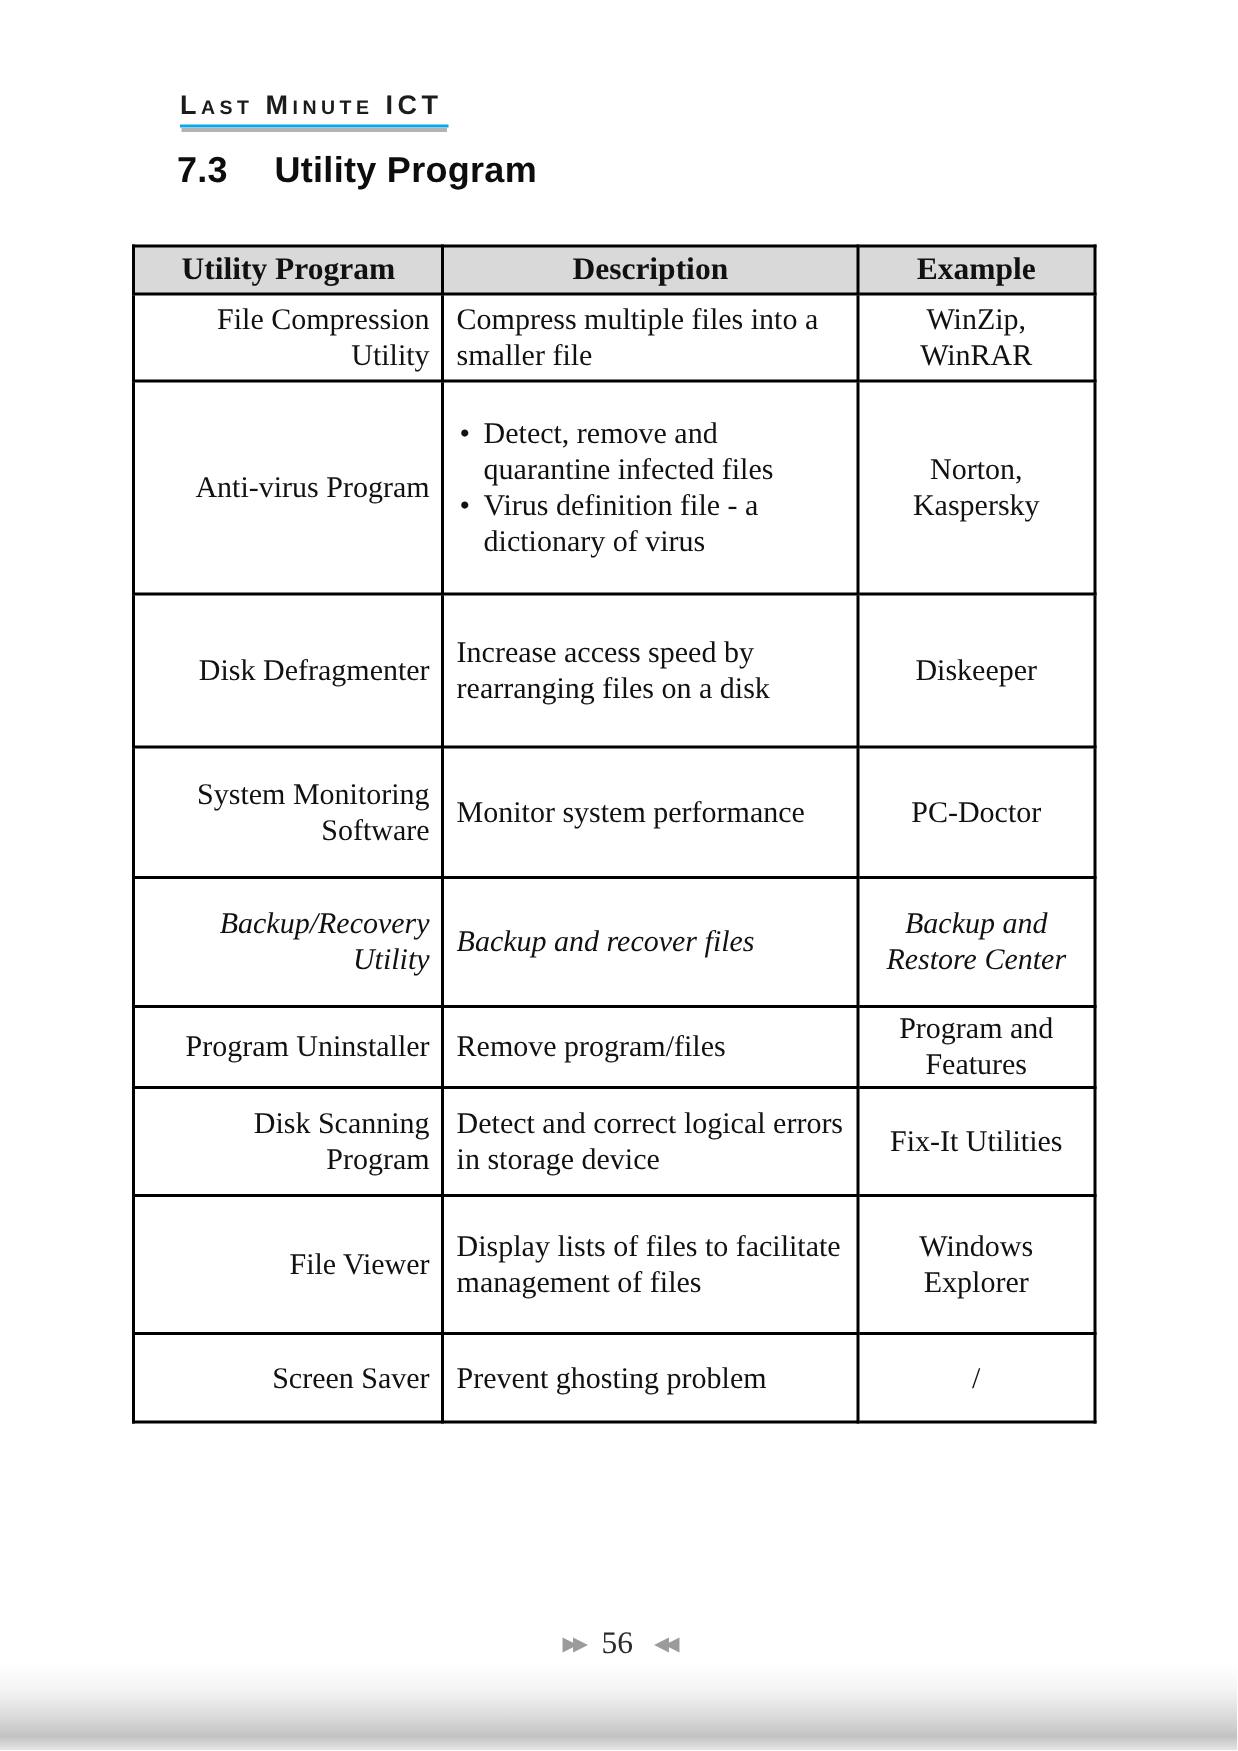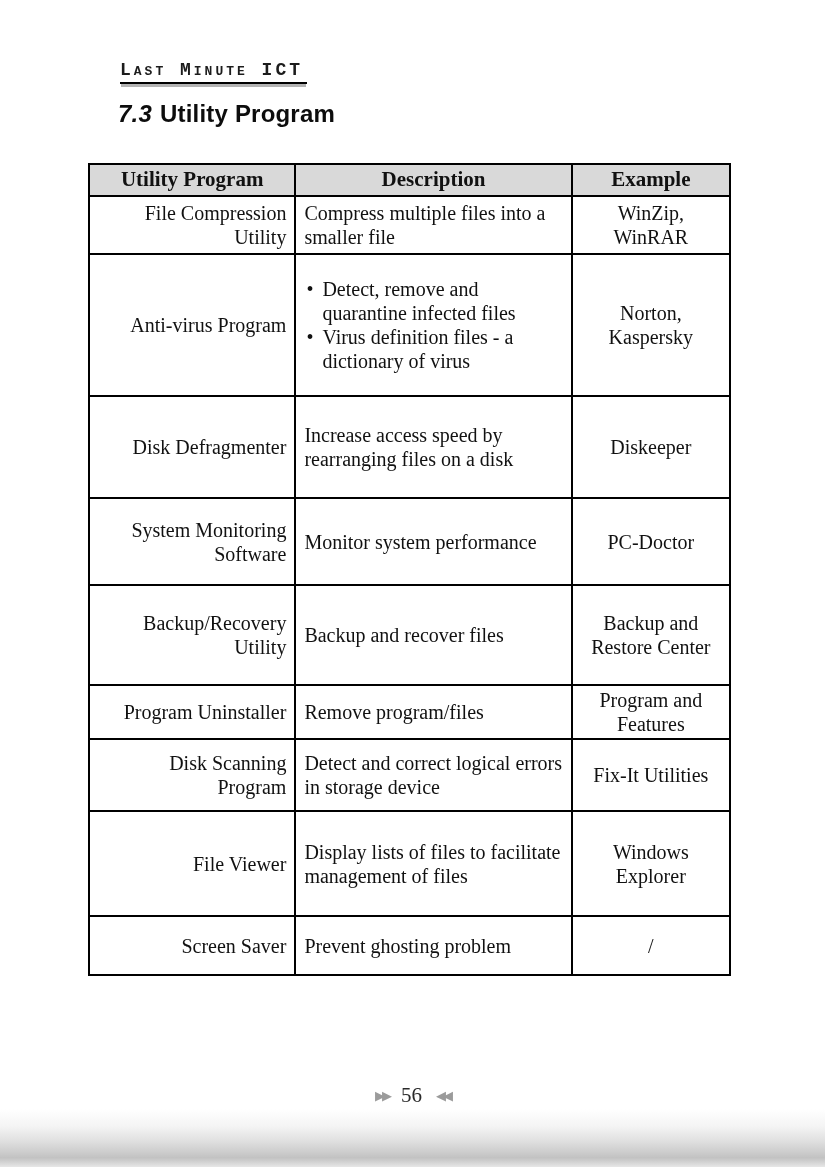--- a/index.html
+++ b/index.html
@@ -11,43 +11,43 @@
     overflow: hidden;
     font-family: "Liberation Serif", serif;
     color: #111111;
   }
 
   
   .brand {
     position: absolute;
     left: 120px;
     top: 60px;
-    font-family: Liberation Mono, monospace;
+    font-family: Liberation Sans, sans-serif;
     font-weight: bold;
     font-variant: small-caps;
     letter-spacing: 3px;
     font-size: 18px;
     color: #1c1c1c;
     padding: 0 4px 2px 0;
-    border-bottom: 2px solid #000000;
+    border-bottom: 2px solid #0ea5e9;
     box-shadow: 0 4px 0 -1px #b3b3b3;
   }
 
   
   .section-heading {
     position: absolute;
     left: 118px;
     top: 100px;
     font-family: "Liberation Sans", sans-serif;
     font-weight: bold;
     font-size: 24px;
     color: #0d0d0d;
     letter-spacing: 0.2px;
   }
-  .section-heading .num { margin-right: 8px; font-style: italic; }
+  .section-heading .num { margin-right: 31px; }
 
   
   table.util-table {
     position: absolute;
     left: 88px;
     top: 163px;
     width: 643px;
     border-collapse: collapse;
     table-layout: fixed;
     font-size: 20px;
@@ -70,24 +70,24 @@
     height: 26px;
   }
   .util-table td.cell-program { text-align: right; }
   .util-table td.cell-desc    { text-align: left; }
   .util-table td.cell-example { text-align: center; }
 
   .util-table tbody tr:nth-child(1) { height: 58px; }
   .util-table tbody tr:nth-child(2) { height: 142px; }
   .util-table tbody tr:nth-child(3) { height: 102px; }
   .util-table tbody tr:nth-child(4) { height: 87px; margin-top: 25px; }
-  .util-table tbody tr:nth-child(5) { height: 100px; }
+  .util-table tbody tr:nth-child(5) { height: 86px; font-style: italic; }
   .util-table tbody tr:nth-child(6) { height: 43px; }
   .util-table tbody tr:nth-child(7) { height: 72px; }
-  .util-table tbody tr:nth-child(8) { height: 105px; margin-left: 20px; }
+  .util-table tbody tr:nth-child(8) { height: 92px; margin-left: 20px; }
   .util-table tbody tr:nth-child(9) { height: 59px; border-radius: 13px; }
 
   .bullet-item {
     position: relative;
     padding-left: 18px;
   }
   .bullet-item::before {
     content: "\2022";
     position: absolute;
     left: 2px;
@@ -158,21 +158,21 @@
     <tbody>
       <tr>
         <td class="cell-program">File Compression Utility</td>
         <td class="cell-desc">Compress multiple files into a smaller file</td>
         <td class="cell-example">WinZip, WinRAR</td>
       </tr>
       <tr>
         <td class="cell-program">Anti-virus Program</td>
         <td class="cell-desc">
           <div class="bullet-item"><span>Detect, remove and quarantine infected files</span></div>
-          <div class="bullet-item"><span>Virus definition files - a dictionary of virus</span></div>
+          <div class="bullet-item"><span>Virus definition file - a dictionary of virus</span></div>
         </td>
         <td class="cell-example">Norton, Kaspersky</td>
       </tr>
       <tr>
         <td class="cell-program">Disk Defragmenter</td>
         <td class="cell-desc">Increase access speed by rearranging files on a disk</td>
         <td class="cell-example">Diskeeper</td>
       </tr>
       <tr>
         <td class="cell-program">System Monitoring Software</td>

